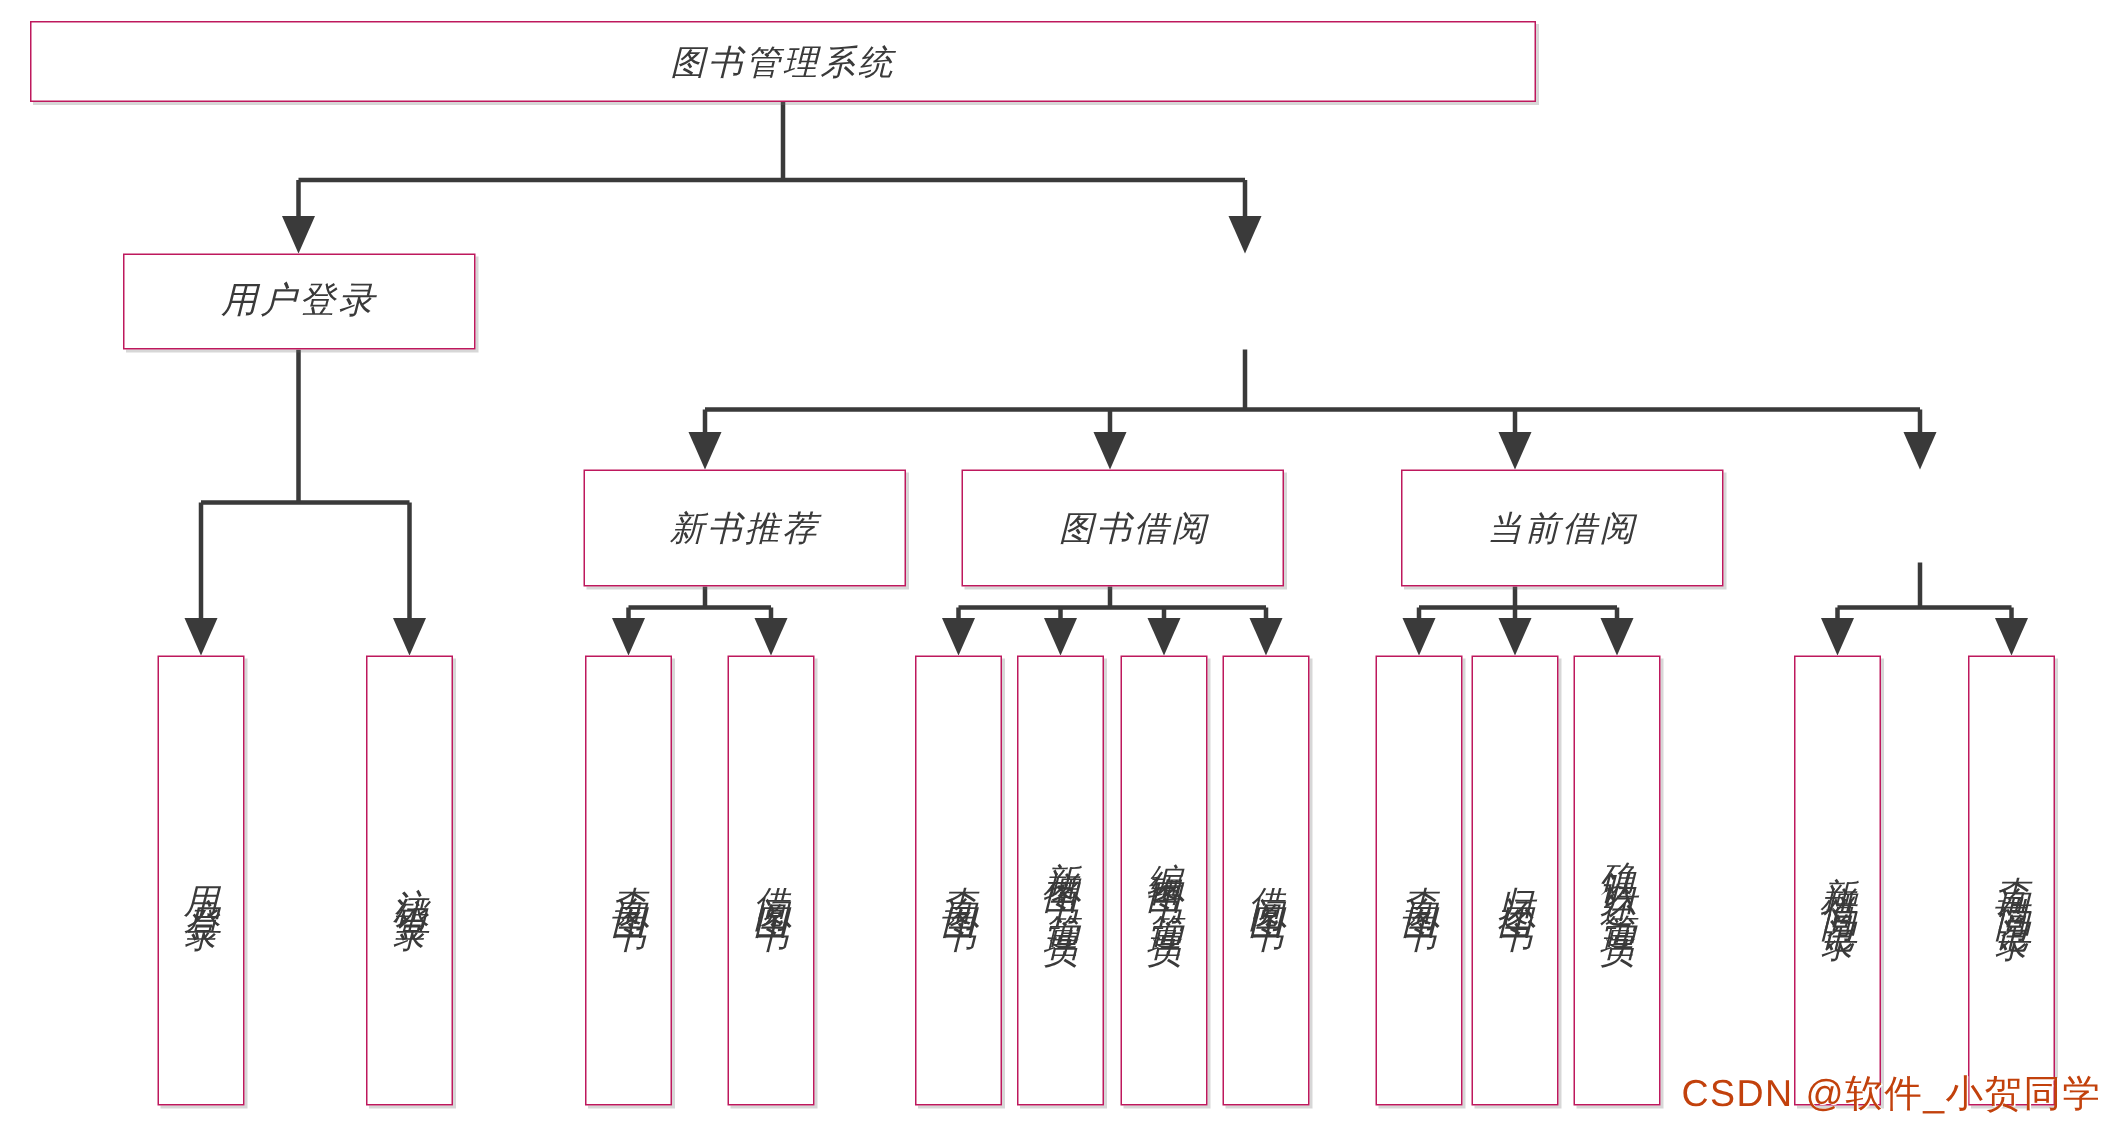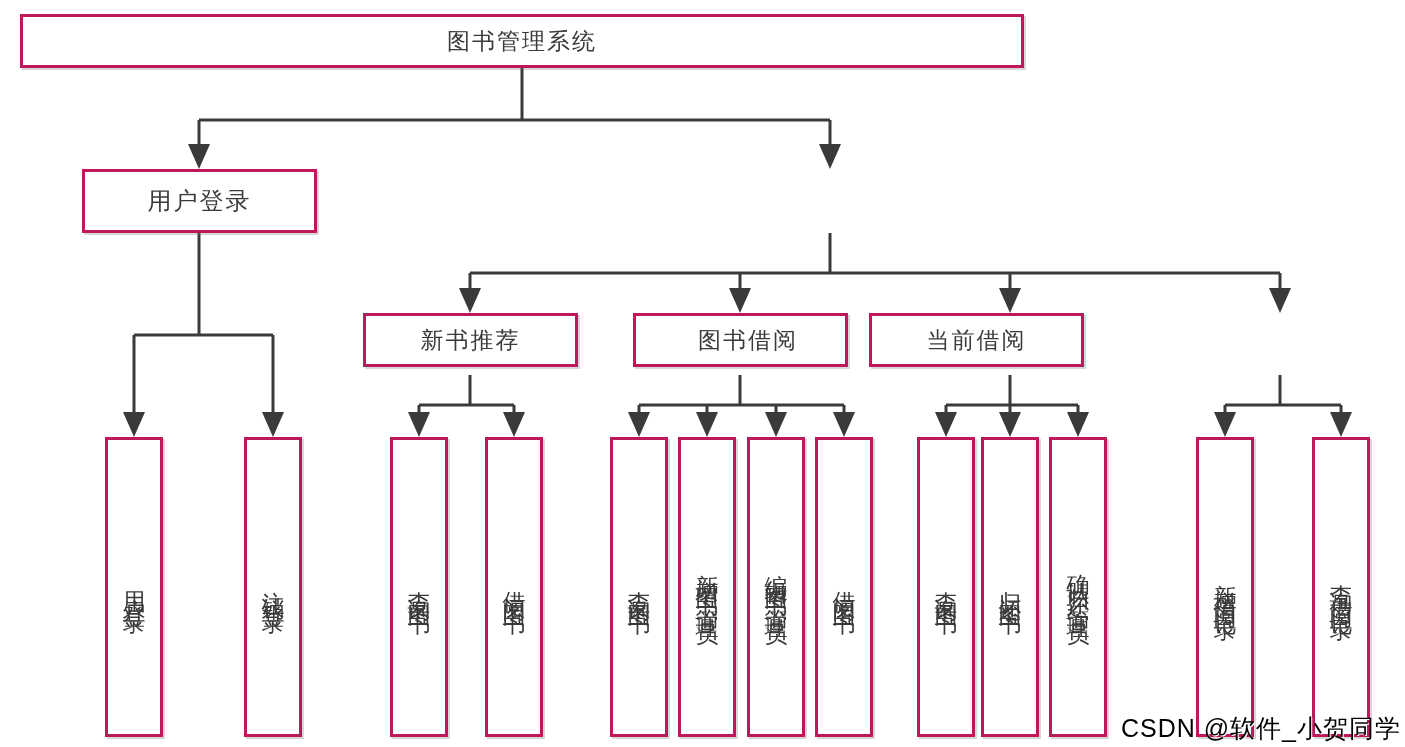--- a/index.html
+++ b/index.html
@@ -13,45 +13,46 @@
   }
   .wires {
     position: absolute;
     left: 0; top: 0;
     width: 1405px; height: 747px;
     pointer-events: none;
   }
   .node {
     position: absolute;
     box-sizing: border-box;
-    border: 3px solid #be185d;
+    border: 1px solid #be185d;
     background: #ffffff;
     display: flex;
     align-items: center;
     justify-content: center;
     color: #3a3a3a;
     box-shadow: 2px 2px 0 rgba(110,110,110,0.28);
     z-index: 2;
+    font-style: italic;
   }
   .node .lbl {
     font-size: 24px;
     letter-spacing: 2px;
     line-height: 1;
     white-space: nowrap;
   }
   .root  { left: 20px;  top: 14px;  width: 1004px; height: 54px; }
   .root .lbl { font-size: 23px; }
   .l2    { top: 169px; width: 235px; height: 64px; }
   .l2a   { left: 82px; }
   .l2b   { left: 712px; }
-  .l3    { top: 313px; width: 215px; height: 54px; }
+  .l3    { top: 313px; width: 215px; height: 78px; margin-left: 26px; }
   .l3 .lbl { font-size: 23px; }
   .l3a   { left: 363px; }
-  .l3b   { left: 633px; padding-left: 15px; }
-  .l3c   { left: 869px; }
+  .l3b   { left: 615px; padding-left: 15px; }
+  .l3c   { left: 908px; }
   .l3d   { left: 1173px; }
   .leaf  { top: 437px; width: 58px; height: 300px; }
   .leaf .lbl {
     writing-mode: vertical-rl;
     text-orientation: mixed;
     font-size: 23px;
     letter-spacing: 7px;
     line-height: 1;
     white-space: nowrap;
   }
@@ -66,21 +67,21 @@
   .lf9  { left: 917px; }
   .lf10 { left: 981px; }
   .lf11 { left: 1049px; }
   .lf12 { left: 1196px; }
   .lf13 { left: 1312px; }
   .watermark {
     position: absolute;
     top: 712px;
     right: 4px;
     font-size: 25px;
-    color: #000000;
+    color: #c2410c;
     letter-spacing: 1px;
     text-shadow: 1px 1px 0 #ffffff;
     z-index: 5;
     white-space: nowrap;
   }
 </style>
 </head>
 <body>
 
 <div class="stage">

